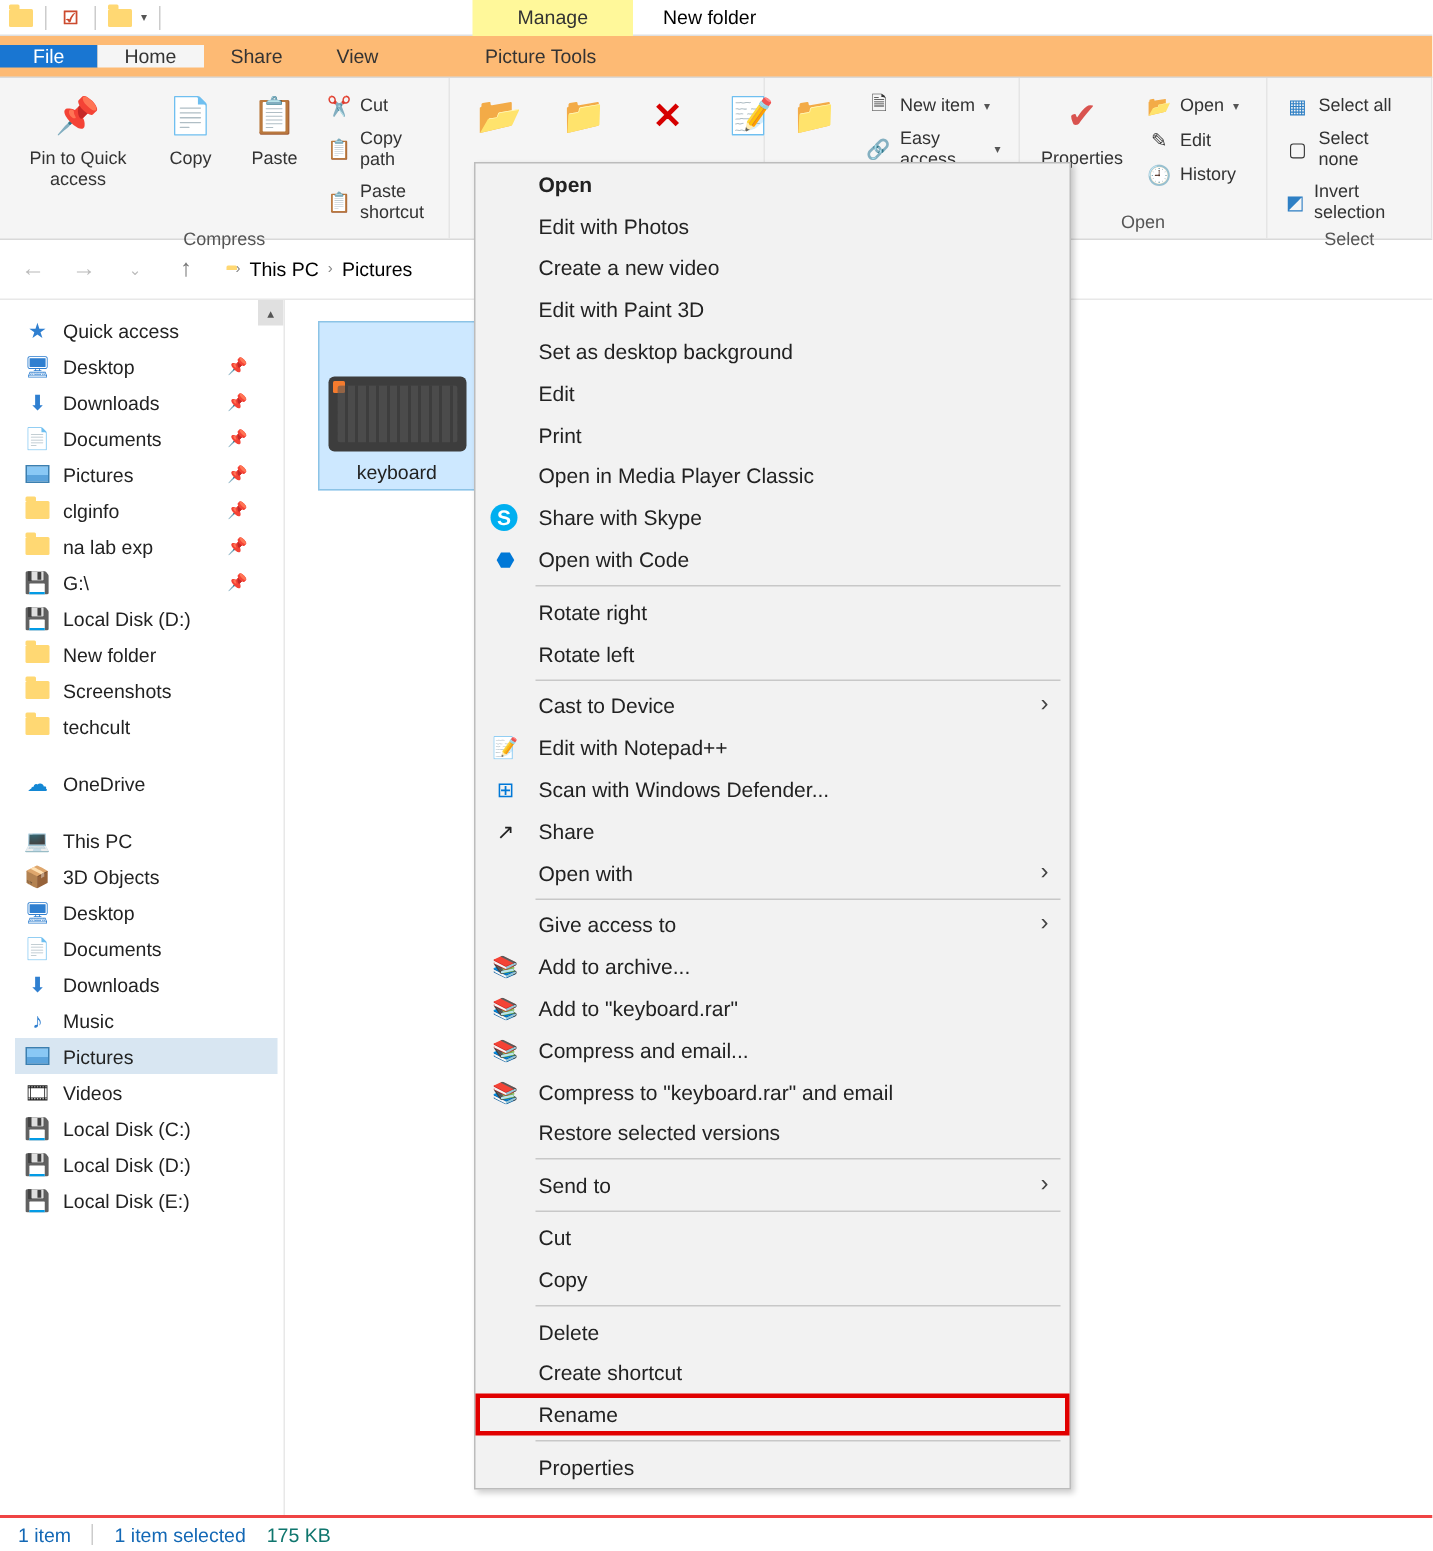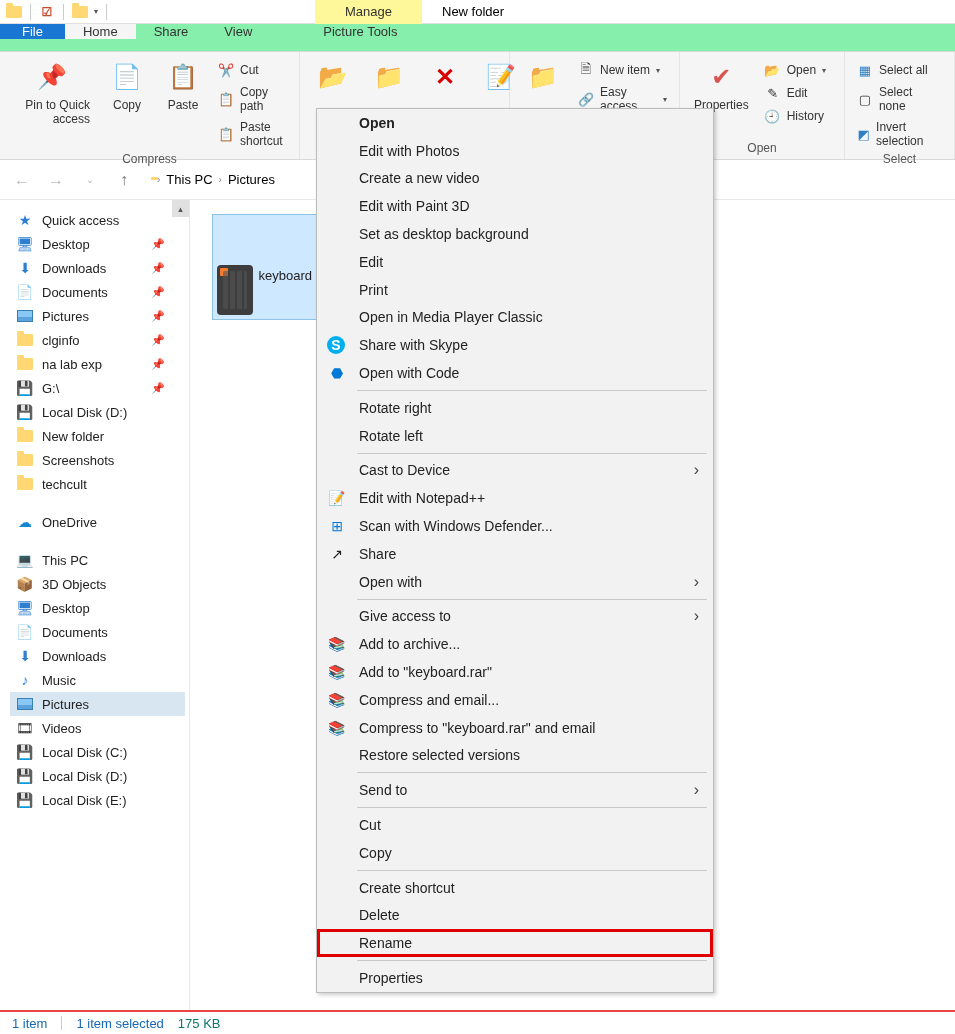--- a/index.html
+++ b/index.html
@@ -8,34 +8,34 @@
 
 .titlebar { height:24px; display:flex; align-items:center; background:#fff; border-bottom:1px solid #e0e0e0; }
 .titlebar .qat { display:flex; align-items:center; gap:6px; padding:0 6px; }
 .titlebar .qat .ico { width:16px; height:16px; display:flex; align-items:center; justify-content:center; }
 .titlebar .sep { width:1px; height:16px; background:#ccc; margin:0 2px; }
 .titlebar .qat .small-arrow { font-size:8px; color:#555; }
 .titlebar .contextual { background:#fff89a; height:24px; display:flex; align-items:center; padding:0 30px; margin-left:200px; color:#333; font-size:13px; }
 .titlebar .folder-title { margin-left:20px; font-size:13px; }
 
 
-.tabs { height:28px; display:flex; align-items:flex-start; background:#86efac; border-bottom:1px solid #d9d9d9; }
+.tabs { height:28px; display:flex; align-items:center; background:#fdba74; border-bottom:1px solid #d9d9d9; }
 .tabs .tab { padding:0 18px; display:flex; align-items:center; font-size:13px; color:#333; cursor:default; }
 .tabs .tab.file { background:#1976d2; color:#fff; padding:0 22px; }
 .tabs .tab.active { background:#f5f5f5; }
 .tabs .tab.picture { margin-left:35px; }
 
 
 .ribbon { height:108px; background:#f5f5f5; display:flex; border-bottom:1px solid #d9d9d9; }
 .group { border-right:1px solid #e5e5e5; padding:4px 8px 2px; display:flex; flex-direction:column; }
 .group-body { flex:1; display:flex; align-items:flex-start; gap:6px; }
 .group-label { text-align:center; font-size:12px; color:#555; padding:2px 0; }
 .bigbtn { display:flex; flex-direction:column; align-items:center; justify-content:flex-start; gap:4px; padding:4px 6px; font-size:12px; color:#333; min-width:50px; }
 .bigbtn .iconbox { width:34px; height:34px; display:flex; align-items:center; justify-content:center; font-size:24px; }
-.bigbtn .lbl { text-align:right; line-height:1.2; }
+.bigbtn .lbl { text-align:center; line-height:1.2; }
 .smallrow { display:flex; align-items:center; gap:6px; font-size:12px; color:#333; padding:2px 4px; }
 .smallrow .sico { width:16px; height:16px; display:flex; align-items:center; justify-content:center; font-size:13px; }
 .col { display:flex; flex-direction:column; gap:3px; }
 .dropdown-arrow { font-size:8px; color:#555; }
 
 
 .navbar { height:40px; display:flex; align-items:center; gap:10px; padding:0 10px; border-bottom:1px solid #e8e8e8; }
 .navbtn { width:24px; height:24px; display:flex; align-items:center; justify-content:center; color:#777; font-size:16px; }
 .navbtn.disabled { color:#bbb; }
 .addr { flex:1; display:flex; align-items:center; gap:6px; height:28px; border:1px solid transparent; padding:0 4px; font-size:13px; }
@@ -48,21 +48,21 @@
 .sidebar .scroll-up { position:absolute; top:0; right:0; width:17px; height:17px; background:#e0e0e0; display:flex; align-items:center; justify-content:center; font-size:9px; color:#555; }
 .tree { padding:8px 4px 8px 10px; }
 .tree-section { margin-bottom:14px; }
 .tree-item { display:flex; align-items:center; gap:8px; padding:3px 6px; font-size:13px; color:#222; }
 .tree-item.selected { background:#d8e6f2; }
 .tree-item .ticon { width:18px; height:18px; display:flex; align-items:center; justify-content:center; font-size:14px; }
 .tree-item .pin { color:#888; font-size:11px; margin-left:auto; margin-right:14px; }
 
 
 .content { flex:1; position:relative; padding:16px; }
-.thumb { position:absolute; left:22px; top:14px; width:105px; background:#cde8ff; border:1px solid #8cc3e6; padding:20px 4px 4px; display:flex; flex-direction:row; align-items:center; gap:6px; }
+.thumb { position:absolute; left:22px; top:14px; width:105px; background:#cde8ff; border:1px solid #8cc3e6; padding:6px 4px 4px; display:flex; flex-direction:column; align-items:center; gap:6px; }
 .kbimg { width:92px; height:50px; background:#3d3d3d; border-radius:4px; position:relative; margin-top:30px; }
 .kbimg::after{content:"";position:absolute;left:6px;top:6px;right:6px;bottom:6px;background:repeating-linear-gradient(90deg,#555 0 5px,#3d3d3d 5px 7px),repeating-linear-gradient(0deg,#555 0 5px,#3d3d3d 5px 7px);opacity:.6;border-radius:2px;}
 .kbimg .esc{position:absolute;left:3px;top:3px;width:8px;height:8px;background:#f47b2e;border-radius:1px;}
 .thumb .fname { font-size:13px; color:#222; text-align:center; }
 
 
 .context-menu { position:absolute; left:316px; top:108px; width:398px; background:#f2f2f2; border:1px solid #bcbcbc; box-shadow:2px 2px 4px rgba(0,0,0,.2); font-size:14px; color:#222; }
 .cm-item { display:flex; align-items:center; height:27.8px; padding:0 14px 0 42px; position:relative; }
 .cm-item.bold { font-weight:600; }
 .cm-item .cm-ico { position:absolute; left:10px; width:20px; height:20px; display:flex; align-items:center; justify-content:center; font-size:14px; }
@@ -448,22 +448,22 @@
   <div class="cm-item">Restore selected versions</div>
   <div class="cm-sep"></div>
   <div class="cm-item">
       <span>Send to</span>
       <span class="cm-arrow">›</span>
     </div>
   <div class="cm-sep"></div>
   <div class="cm-item">Cut</div>
   <div class="cm-item">Copy</div>
   <div class="cm-sep"></div>
+  <div class="cm-item">Delete</div>
   <div class="cm-item">Create shortcut</div>
-  <div class="cm-item">Delete</div>
   <div class="cm-item highlight">Rename</div>
   <div class="cm-sep"></div>
   <div class="cm-item">Properties</div>
 </div>
 
 <div class="statusbar">
   <span>1 item</span>
   <span class="sdiv"></span>
   <span>1 item selected</span>
   <span class="sgrey">175 KB</span>

